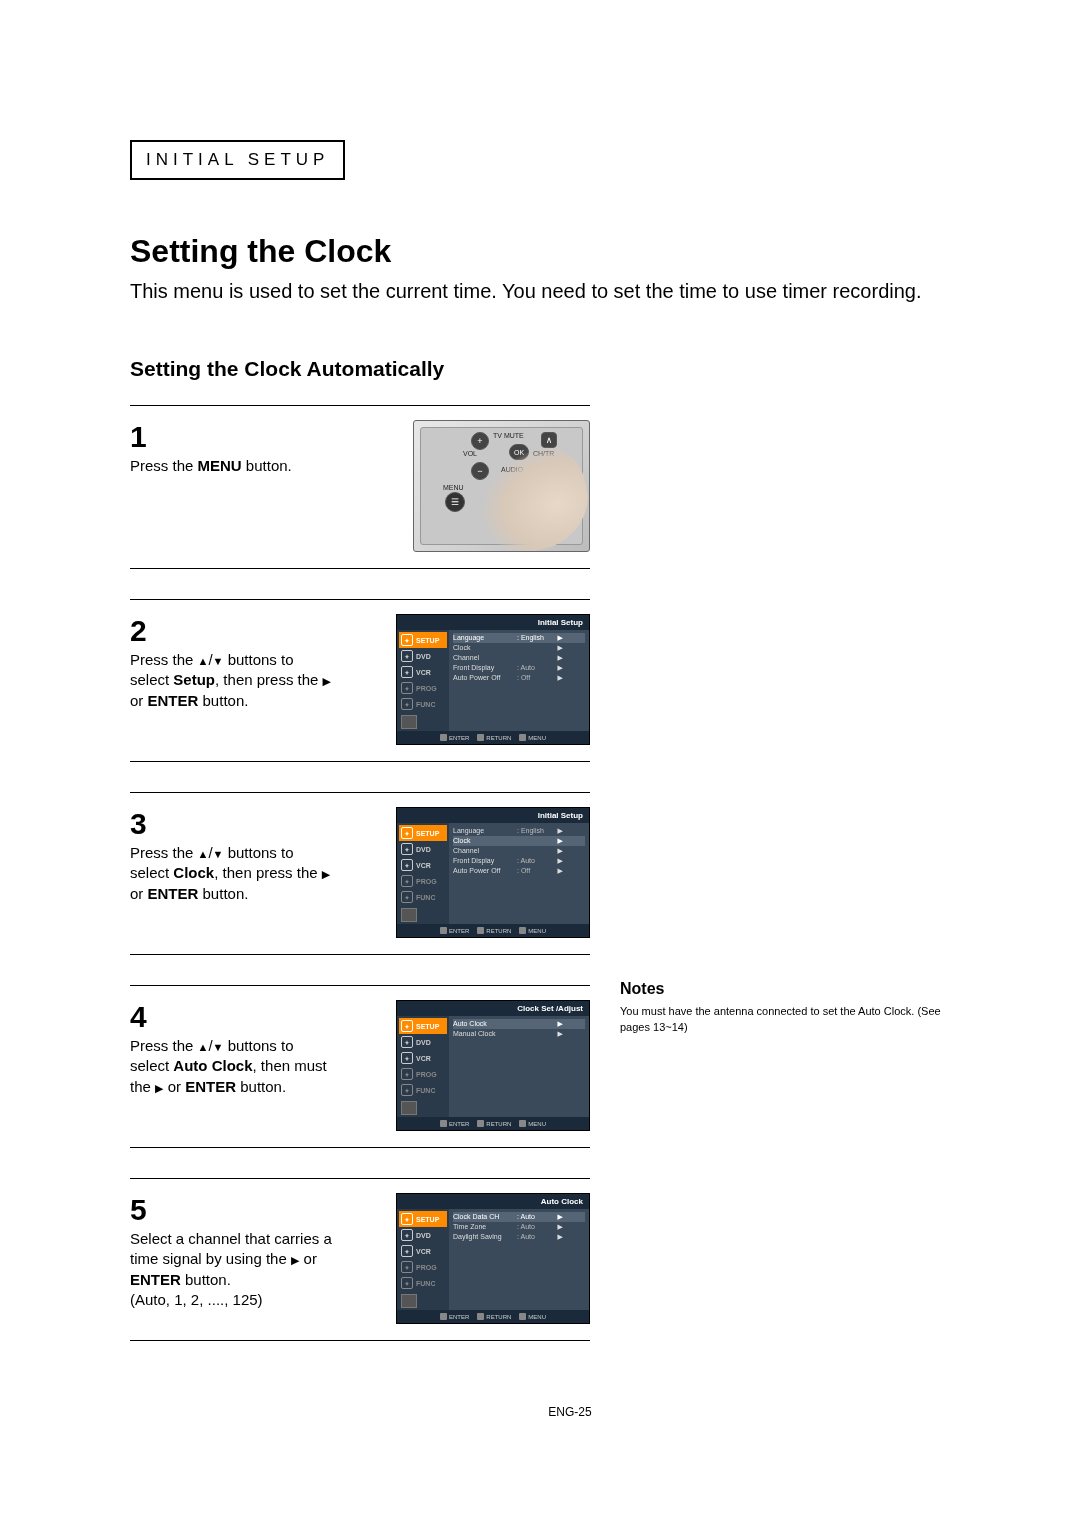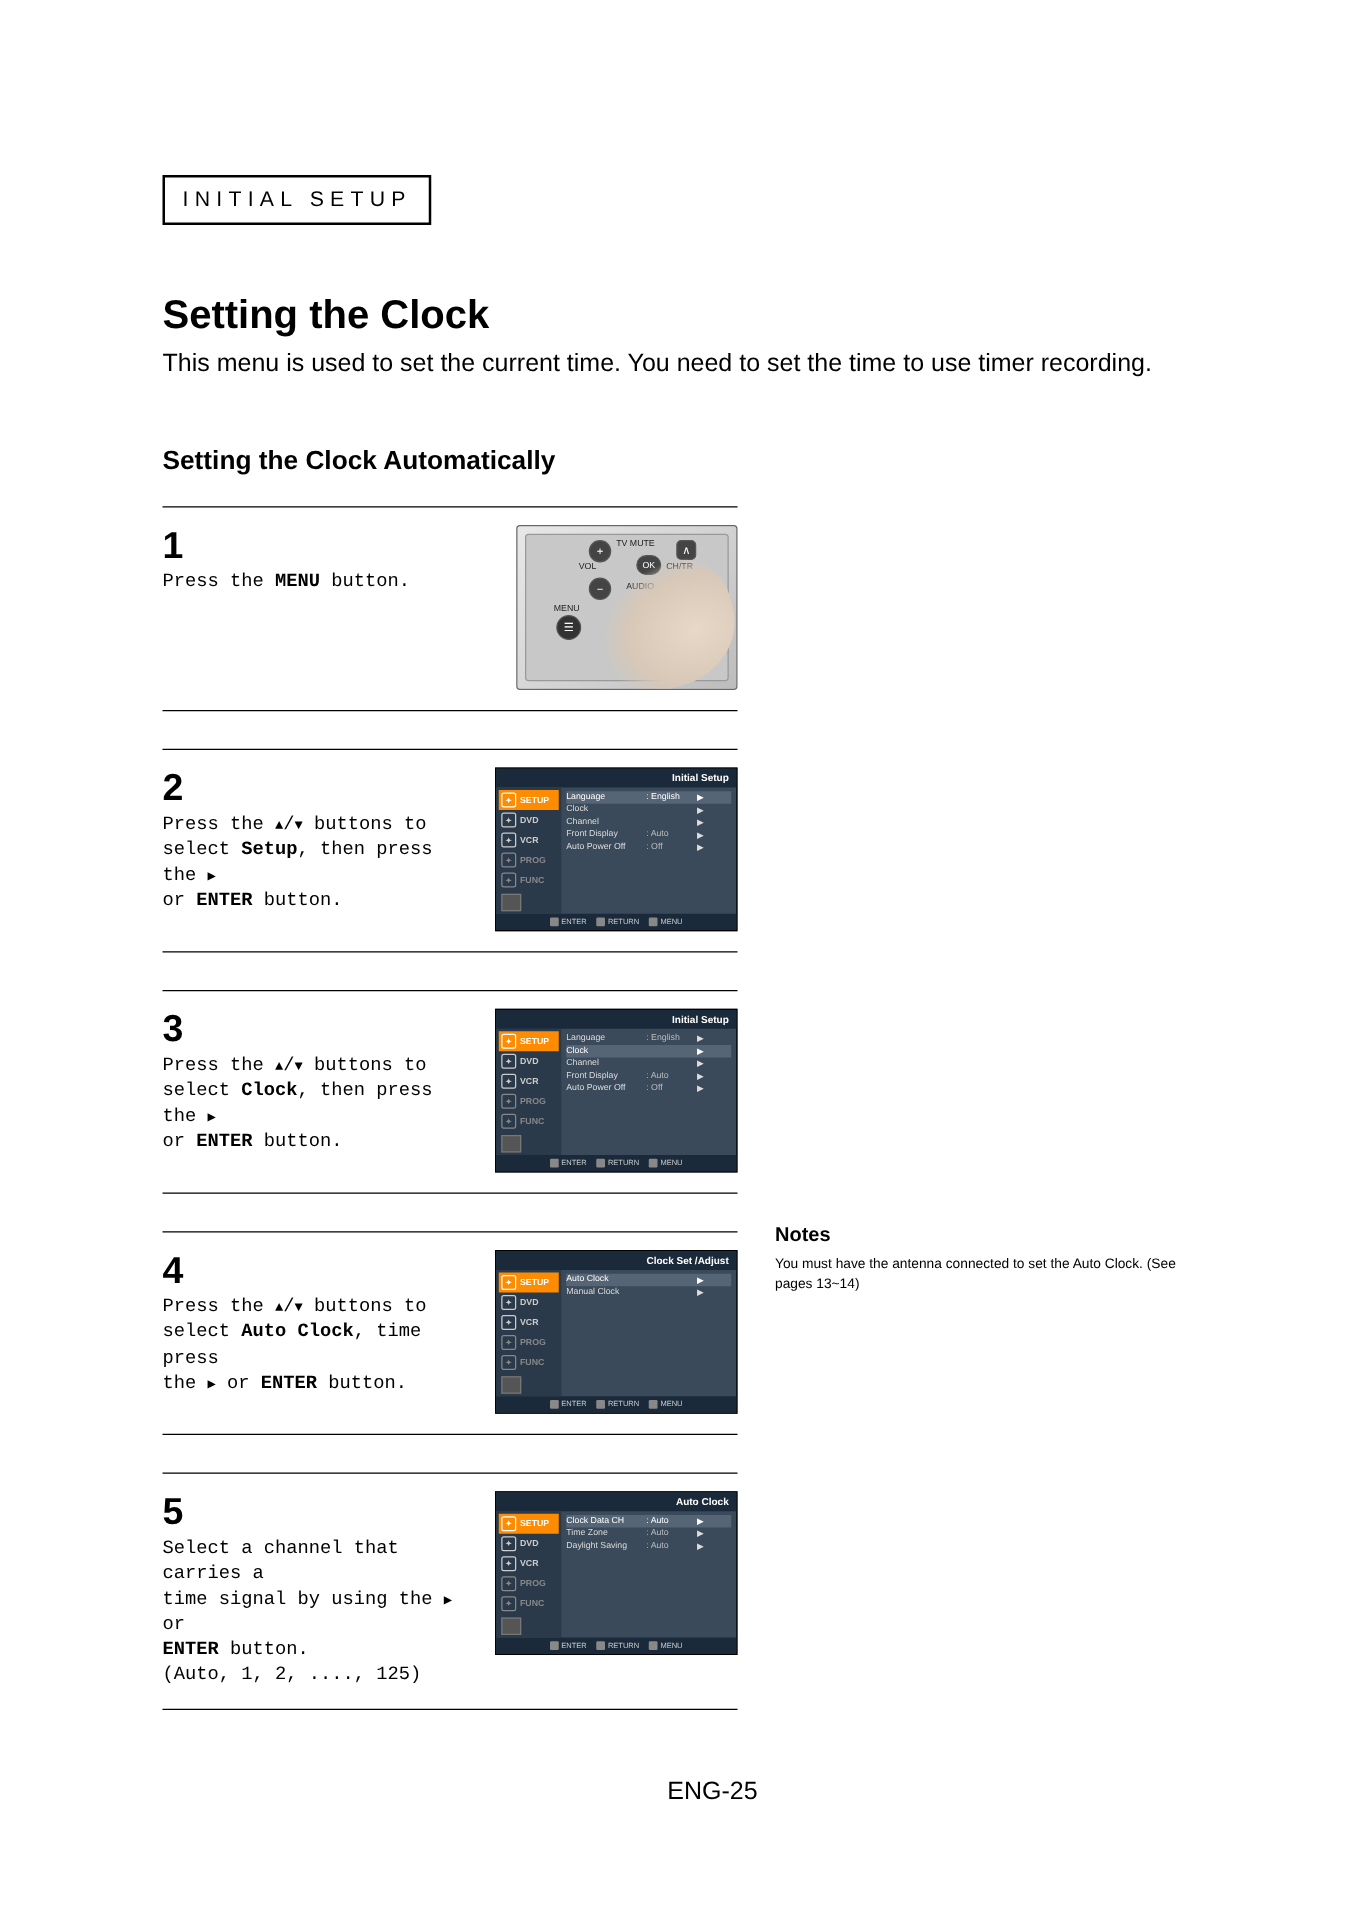--- a/index.html
+++ b/index.html
@@ -60,21 +60,20 @@
     width: 240px;
   }
   .step-number {
     font-size: 30px;
     font-weight: bold;
     margin-bottom: 2px;
   }
   .step-text {
     font-size: 15px;
     line-height: 1.35;
-    font-family: Liberation Mono, monospace;
   }
   .step-text b { font-weight: bold; }
   .triangle-up::before { content: "▲"; font-size: 11px; }
   .triangle-down::before { content: "▼"; font-size: 11px; }
   .triangle-right::before { content: "▶"; font-size: 11px; }
   .step-figure {
     flex: 1;
     display: flex;
     justify-content: flex-end;
     align-items: flex-start;
@@ -175,22 +174,22 @@
   .osd-footer-item { display:flex;align-items:center;gap:2px; }
   .osd-footer-icon { width:7px;height:7px;background:#888;border-radius:1px; }
   .osd-title-icon {
     width:14px;height:12px;background:#555;border:1px solid #777;
     margin:3px 2px 0 2px;
   }
   .notes-heading { font-weight:bold; font-size:16px; margin-bottom:6px; }
   .notes-text { font-size:11px; line-height:1.45; }
   .page-footer {
     text-align:center;
-    font-size:20px;
-    margin-top: 24px;
+    font-size:12px;
+    margin-top: 34px;
   }
 </style>
 </head>
 <body>
 
 <div class="page">
   <div class="section-box">INITIAL SETUP</div>
 
   <h1 class="main-title">Setting the Clock</h1>
   <div class="intro">This menu is used to set the current time. You need to set the time to use timer recording.</div>
@@ -370,21 +369,21 @@
               </div>
             </div>
         </div>
       </div>
 
       <div class="step">
         <div class="step-textcol">
           <div class="step-number">4</div>
           <div class="step-text">
             <span>Press the </span><span class="triangle-up"></span>/<span class="triangle-down"></span><span> buttons to</span><br>
-            <span>select </span><b>Auto Clock</b><span>, time press</span><br>
+            <span>select </span><b>Auto Clock</b><span>, then must</span><br>
             <span>the </span><span class="triangle-right"></span><span> or </span><b>ENTER</b><span> button.</span>
           </div>
         </div>
         <div class="step-figure">
           <div class="osd">
               <div class="osd-header">Clock Set /Adjust</div>
               <div class="osd-body">
                 <div class="osd-side">
                   <div class="osd-side-item active">
                     <span class="osd-side-icon">✦</span>

